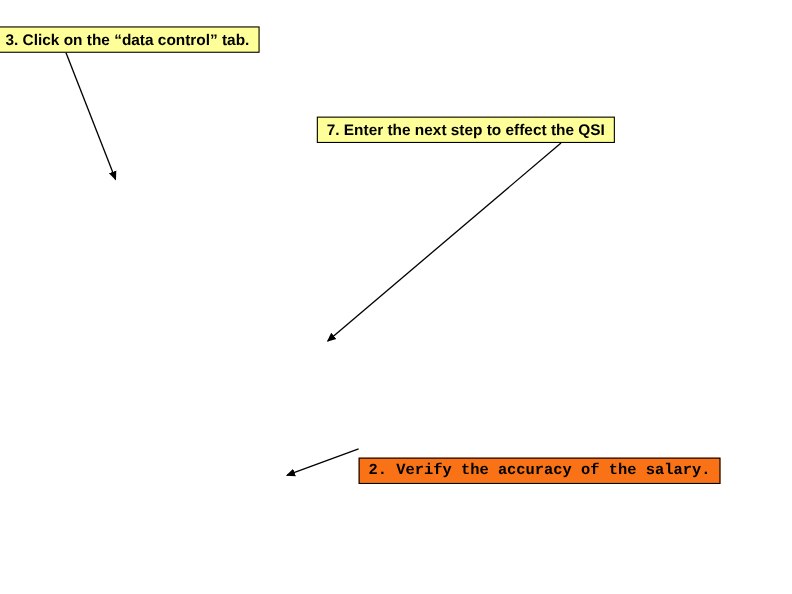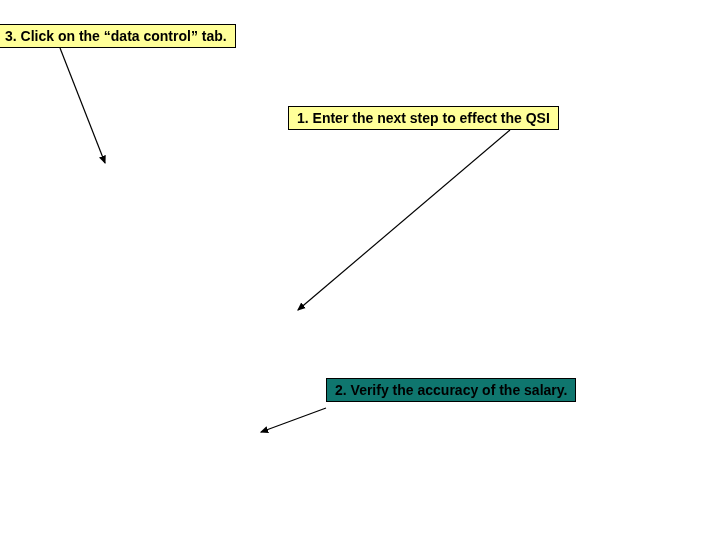--- a/index.html
+++ b/index.html
@@ -26,38 +26,39 @@
       top: 24px;
       background-color: #ffff99;
     }
     .callout-1 {
       left: 288px;
       top: 106px;
       background-color: #ffff99;
     }
     .callout-2 {
       left: 326px;
-      top: 378px;
-      background-color: #0f766e;
+      top: 416px;
+      background-color: #f97316;
+      font-family: Liberation Mono, monospace;
     }
     svg.arrow-layer {
       position: absolute;
       left: 0;
       top: 0;
       width: 720px;
       height: 540px;
       pointer-events: none;
     }
   </style>
 </head>
 <body>
 
 <div class="callout callout-3">3.  Click on the “data control” tab.</div>
 
-<div class="callout callout-1">1. Enter the next step to effect the QSI</div>
+<div class="callout callout-1">7. Enter the next step to effect the QSI</div>
 
 <div class="callout callout-2">2. Verify the accuracy of the salary.</div>
 
 <svg class="arrow-layer">
   <defs>
     <marker id="arrowhead" markerWidth="8" markerHeight="8" refX="6" refY="4" orient="auto">
       <path d="M0,1 L7,4 L0,7 Z" fill="#000"></path>
     </marker>
   </defs>
 

